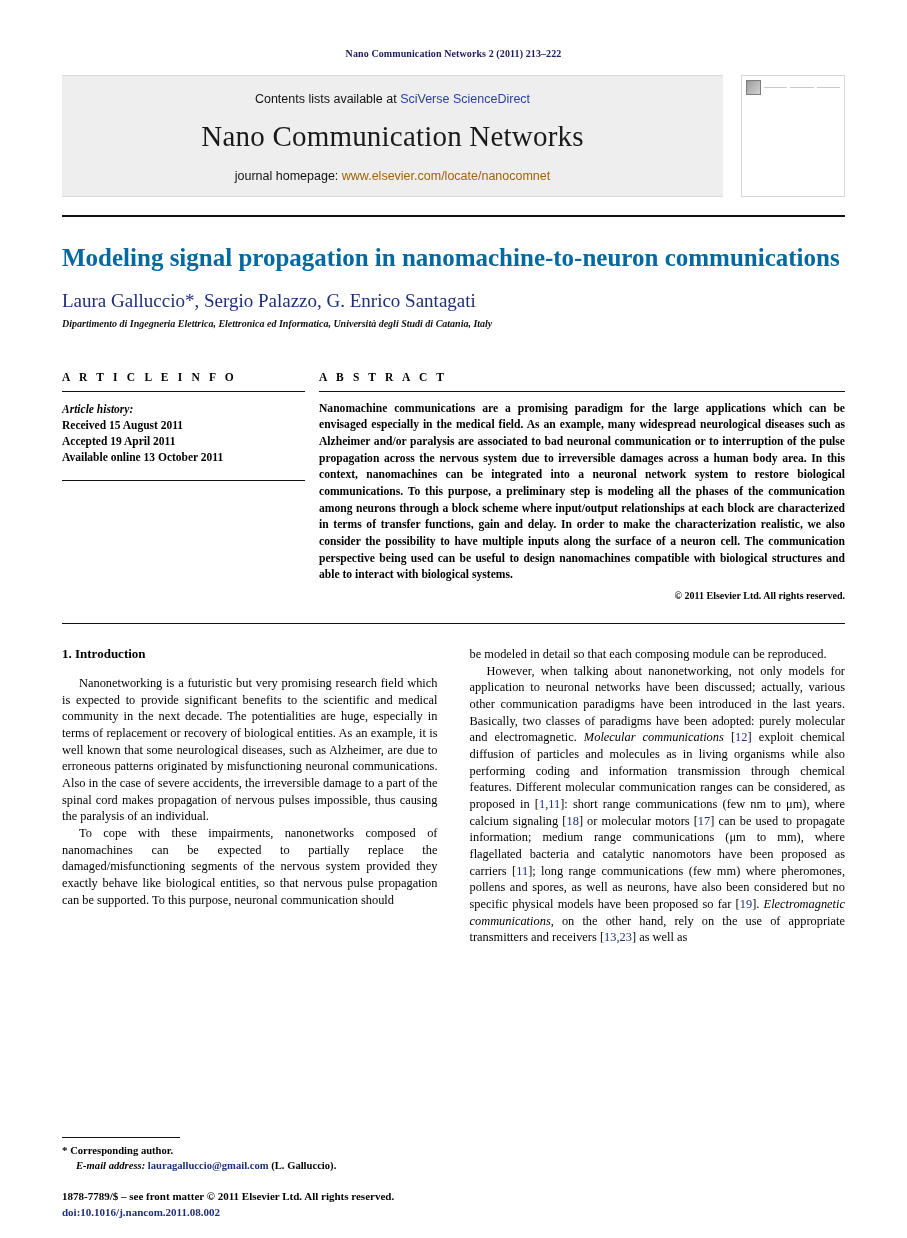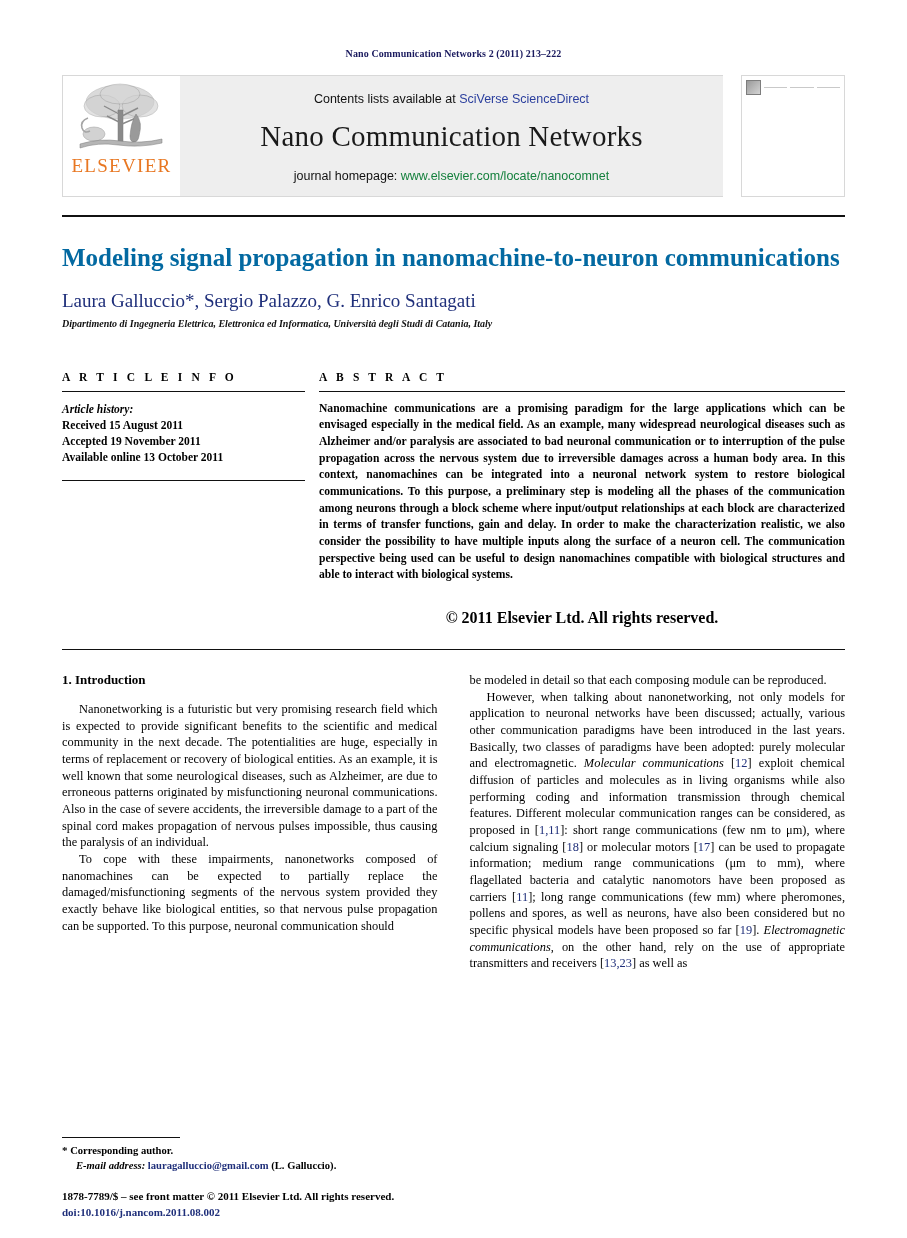--- a/index.html
+++ b/index.html
@@ -86,21 +86,21 @@
     font-size: 29px;
     color: #1a1a1a;
     margin: 14px 0 16px 0;
     letter-spacing: 0.2px;
   }
   .homepage-line {
     font-family: "Liberation Sans", sans-serif;
     font-size: 12.5px;
     color: #111111;
   }
-  .homepage-line .url { color: #15803d; margin-top: 32px; }
+  .homepage-line .url { color: #a16207; margin-top: 32px; }
 
   .cover-box {
     width: 104px;
     flex: 0 0 104px;
     margin-left: 18px;
     border: 1px solid #d8d8d8;
     background: #ffffff;
     box-sizing: border-box;
     padding: 4px;
     display: flex;
@@ -224,23 +224,23 @@
   .hr-thin.mid { margin-top: 14px; }
 
   .abstract-body {
     margin-top: 9px;
     font-size: 11.6px;
     line-height: 1.44;
     text-align: justify;
     font-weight: bold;
   }
   .copyright {
-    margin-top: 25px;
-    text-align: center;
-    font-size: 16px;
+    margin-top: 6px;
+    text-align: right;
+    font-size: 10px;
     font-weight: bold;
   }
 
   
   .rule-mid {
     border-top: 1.2px solid #111111;
     margin-top: 22px;
   }
   .body2col {
     display: flex;
@@ -299,37 +299,20 @@
 </style>
 </head>
 <body>
 
 <div class="page">
 
   <div class="runhead">Nano Communication Networks 2 (2011) 213–222</div>
 
   <div class="masthead">
 
-    <div class="elsevier-box">
-      <svg class="els-tree" width="96" height="76" viewBox="0 0 96 76">
-        <g fill="#7a7a7a" stroke="#7a7a7a" stroke-width="0.5">
-          <ellipse cx="46" cy="22" rx="34" ry="17" fill="#bdbdbd" opacity="0.55"></ellipse>
-          <ellipse cx="28" cy="26" rx="18" ry="11" fill="#cfcfcf" opacity="0.6"></ellipse>
-          <ellipse cx="66" cy="26" rx="18" ry="11" fill="#cfcfcf" opacity="0.6"></ellipse>
-          <ellipse cx="46" cy="14" rx="20" ry="10" fill="#d6d6d6" opacity="0.6"></ellipse>
-          <path d="M44 30 L44 62 L49 62 L49 30 Z" fill="#8a8a8a"></path>
-          <path d="M45 34 L30 26 M48 36 L64 28 M45 42 L33 36 M48 44 L62 38" stroke="#8a8a8a" stroke-width="1.4" fill="none"></path>
-          <path d="M62 34 q7 8 3 22 q-1 6 -5 6 q-4 0 -4 -6 q1 -14 6 -22 Z" fill="#9a9a9a"></path>
-          <ellipse cx="20" cy="54" rx="11" ry="7" fill="#c4c4c4" opacity="0.75"></ellipse>
-          <path d="M6 64 q20 -6 40 -3 q22 3 42 -2 l0 4 q-22 5 -44 2 q-20 -3 -38 3 Z" fill="#b5b5b5"></path>
-          <path d="M14 38 q-8 3 -6 10 q2 6 8 3" stroke="#a5a5a5" stroke-width="1.6" fill="none"></path>
-        </g>
-      </svg>
-      <div class="els-word">ELSEVIER</div>
-    </div>
 
     <div class="journal-band">
       <div class="contents-line"><span>Contents lists available at </span><span class="sd">SciVerse ScienceDirect</span></div>
       <div class="journal-title">Nano Communication Networks</div>
       <div class="homepage-line"><span>journal homepage: </span><span class="url">www.elsevier.com/locate/nanocomnet</span></div>
     </div>
 
     <div class="cover-box">
       <div class="cover-topbar">
         <div class="cover-stamp"></div>
@@ -360,21 +343,21 @@
   <div class="affiliation">Dipartimento di Ingegneria Elettrica, Elettronica ed Informatica, Università degli Studi di Catania, Italy</div>
 
   <div class="infoabs">
 
     <div class="col-info">
       <div class="sec-label">A R T I C L E    I N F O</div>
       <div class="hr-thin"></div>
       <div class="info-group">
         <div class="head">Article history:</div>
         <div class="ln">Received 15 August 2011</div>
-        <div class="ln">Accepted 19 November 2011</div>
+        <div class="ln">Accepted 19 April 2011</div>
         <div class="ln">Available online 13 October 2011</div>
       </div>
       <div class="hr-thin mid"></div>
     </div>
 
     <div class="col-abs">
       <div class="sec-label">A B S T R A C T</div>
       <div class="hr-thin"></div>
       <div class="abstract-body">Nanomachine communications are a promising paradigm for the large applications which can be envisaged especially in the medical field. As an example, many widespread neurological diseases such as Alzheimer and/or paralysis are associated to bad neuronal communication or to interruption of the pulse propagation across the nervous system due to irreversible damages across a human body area. In this context, nanomachines can be integrated into a neuronal network system to restore biological communications. To this purpose, a preliminary step is modeling all the phases of the communication among neurons through a block scheme where input/output relationships at each block are characterized in terms of transfer functions, gain and delay. In order to make the characterization realistic, we also consider the possibility to have multiple inputs along the surface of a neuron cell. The communication perspective being used can be useful to design nanomachines compatible with biological structures and able to interact with biological systems.</div>
       <div class="copyright">© 2011 Elsevier Ltd. All rights reserved.</div>

